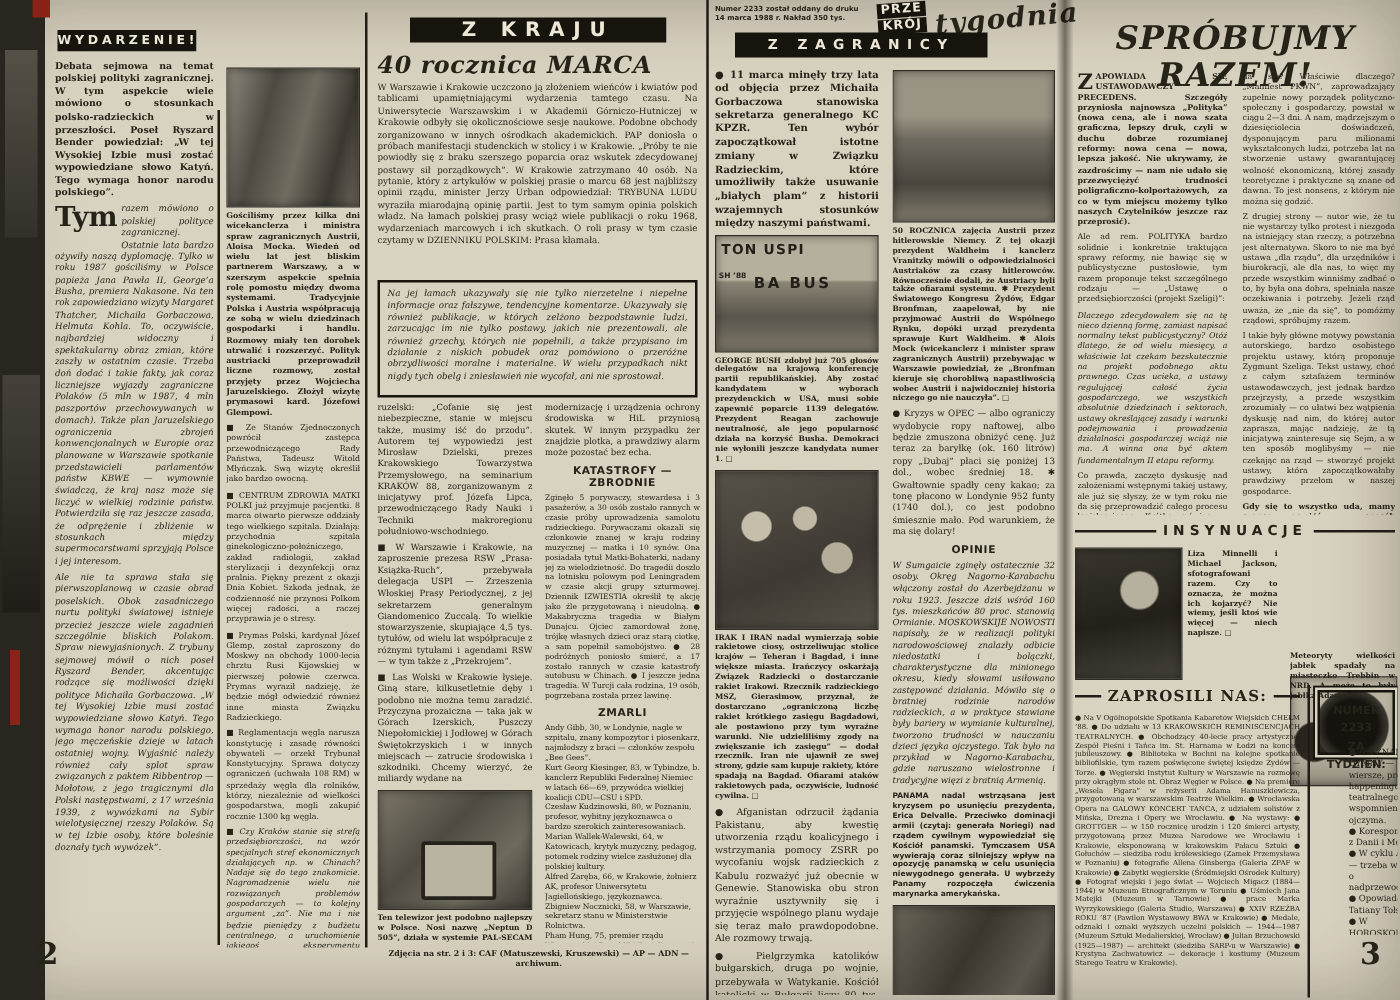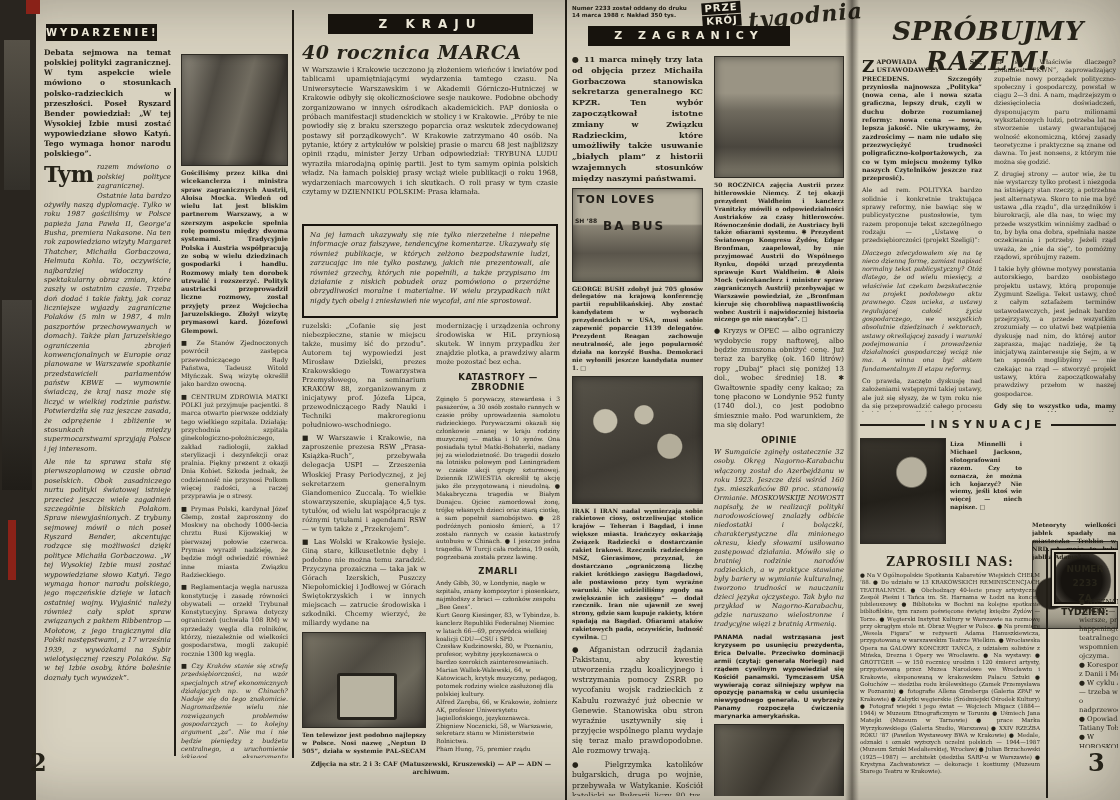--- a/index.html
+++ b/index.html
@@ -98,21 +98,21 @@
     <div class="p f63">■ Ze Stanów Zjednoczonych powrócił zastępca przewodniczącego Rady Państwa, Tadeusz Witold Młyńczak. Swą wizytę określił jako bardzo owocną.</div>
     <div class="p f63">■ CENTRUM ZDROWIA MATKI POLKI już przyjmuje pacjentki. 8 marca otwarto pierwsze oddziały tego wielkiego szpitala. Działają: przychodnia szpitala ginekologiczno-położniczego, zakład radiologii, zakład sterylizacji i dezynfekcji oraz pralnia. Piękny prezent z okazji Dnia Kobiet. Szkoda jednak, że codzienność nie przynosi Polkom więcej radości, a raczej przyprawia je o stresy.</div>
     <div class="p f63">■ Prymas Polski, kardynał Józef Glemp, został zaproszony do Moskwy na obchody 1000-lecia chrztu Rusi Kijowskiej w pierwszej połowie czerwca. Prymas wyraził nadzieję, że będzie mógł odwiedzić również inne miasta Związku Radzieckiego.</div>
     <div class="p f63">■ Reglamentacja węgla narusza konstytucję i zasadę równości obywateli — orzekł Trybunał Konstytucyjny. Sprawa dotyczy ograniczeń (uchwała 108 RM) w sprzedaży węgla dla rolników, którzy, niezależnie od wielkości gospodarstwa, mogli zakupić rocznie 1300 kg węgla.</div>
     <div class="p f63 it">■ Czy Kraków stanie się strefą przedsiębiorczości, na wzór specjalnych stref ekonomicznych działających np. w Chinach? Nadaje się do tego znakomicie. Nagromadzenie wielu nie rozwiązanych problemów gospodarczych — to kolejny argument „za”. Nie ma i nie będzie pieniędzy z budżetu centralnego, a uruchomienie jakiegoś eksperymentu rynkowego, strefy wolnej przedsiębiorczości może owe potrzebne środki wyzwolić. Żywimy poważną troskę o sprawy naszego miasta i kraju. Wszyscy, którzy mają dobrą wolę, muszą zacząć działać.</div>
   </div>
 
   <div class="vrule" style="left:292px;top:10px;height:748px;"></div>
 
   <div class="col" style="left:300px;top:0;width:262px;height:800px;">
-    <div class="banner abs" style="left:28px;top:14px;width:205px;height:20px;line-height:20px;font-size:12px;letter-spacing:7px;">Z KRAJU</div>
+    <div class="banner abs" style="left:28px;top:14px;width:205px;height:20px;line-height:20px;font-size:16px;letter-spacing:7px;">Z KRAJU</div>
     <div class="h-marca abs" style="left:2px;top:40px;width:258px;">40 rocznica MARCA</div>
     <div class="col p f7" style="left:2px;top:66px;width:256px;height:154px;">W Warszawie i Krakowie uczczono ją złożeniem wieńców i kwiatów pod tablicami upamiętniającymi wydarzenia tamtego czasu. Na Uniwersytecie Warszawskim i w Akademii Górniczo-Hutniczej w Krakowie odbyły się okolicznościowe sesje naukowe. Podobne obchody zorganizowano w innych ośrodkach akademickich. PAP doniosła o próbach manifestacji studenckich w stolicy i w Krakowie. „Próby te nie powiodły się z braku szerszego poparcia oraz wskutek zdecydowanej postawy sił porządkowych”. W Krakowie zatrzymano 40 osób. Na pytanie, który z artykułów w polskiej prasie o marcu 68 jest najbliższy opinii rządu, minister Jerzy Urban odpowiedział: TRYBUNA LUDU wyraziła miarodajną opinię partii. Jest to tym samym opinia polskich władz. Na łamach polskiej prasy wciąż wiele publikacji o roku 1968, wydarzeniach marcowych i ich skutkach. O roli prasy w tym czasie czytamy w DZIENNIKU POLSKIM: Prasa kłamała.</div>
     <div class="col boxed f7" style="left:2px;top:224px;width:240px;height:80px;text-align:justify;">Na jej łamach ukazywały się nie tylko nierzetelne i niepełne informacje oraz fałszywe, tendencyjne komentarze. Ukazywały się również publikacje, w których zelżono bezpodstawnie ludzi, zarzucając im nie tylko postawy, jakich nie prezentowali, ale również grzechy, których nie popełnili, a także przypisano im działanie z niskich pobudek oraz pomówiono o przeróżne obrzydliwości moralne i materialne. W wielu przypadkach nikt nigdy tych obelg i zniesławień nie wycofał, ani nie sprostował.</div>
 
     <div class="col" style="left:2px;top:322px;width:124px;height:432px;">
       <div class="p f68">ruzelski: „Cofanie się jest niebezpieczne, stanie w miejscu także, musimy iść do przodu”. Autorem tej wypowiedzi jest Mirosław Dzielski, prezes Krakowskiego Towarzystwa Przemysłowego, na seminarium KRAKÓW 88, zorganizowanym z inicjatywy prof. Józefa Lipca, przewodniczącego Rady Nauki i Techniki makroregionu południowo-wschodniego.</div>
       <div class="p f68">■ W Warszawie i Krakowie, na zaproszenie prezesa RSW „Prasa-Książka-Ruch”, przebywała delegacja USPI — Zrzeszenia Włoskiej Prasy Periodycznej, z jej sekretarzem generalnym Giandomenico Zuccalą. To wielkie stowarzyszenie, skupiające 4,5 tys. tytułów, od wielu lat współpracuje z różnymi tytułami i agendami RSW — w tym także z „Przekrojem”.</div>
       <div class="p f68">■ Las Wolski w Krakowie łysieje. Giną stare, kilkusetletnie dęby i podobno nie można temu zaradzić. Przyczyna prozaiczna — taka jak w Górach Izerskich, Puszczy Niepołomickiej i Jodłowej w Górach Świętokrzyskich i w innych miejscach — zatrucie środowiska i szkodniki. Chcemy wierzyć, że miliardy wydane na</div>
       <div class="photo ph-tv" style="height:94px;">
         <div class="tvscreen"></div>
@@ -144,21 +144,21 @@
   <div class="abs" style="left:702px;top:2px;transform:rotate(-4deg);">
     <div class="logo-bar">PRZE</div>
     <div class="logo-bar" style="margin-top:1px;">KRÓJ</div>
   </div>
   <div class="abs script" style="left:748px;top:2px;">tygodnia</div>
   <div class="banner abs" style="left:588px;top:26px;width:202px;height:20px;line-height:20px;font-size:11px;letter-spacing:6px;">Z ZAGRANICY</div>
 
   <div class="col" style="left:572px;top:54px;width:131px;height:742px;">
     <div class="p f8 bold">● 11 marca minęły trzy lata od objęcia przez Michaiła Gorbaczowa stanowiska sekretarza generalnego KC KPZR. Ten wybór zapoczątkował istotne zmiany w Związku Radzieckim, które umożliwiły także usuwanie „białych plam” z historii wzajemnych stosunków między naszymi państwami.</div>
     <div class="photo ph-bush" style="height:92px;">
-      <div class="bush-txt" style="left:4px;top:4px;font-size:11px;letter-spacing:1px;">TON LOVES</div>
+      <div class="bush-txt" style="left:4px;top:4px;font-size:11px;letter-spacing:1px;">TON USPI</div>
       <div class="bush-txt" style="left:2px;top:28px;font-size:6px;">SH ’88</div>
       <div class="bush-txt" style="left:30px;top:30px;font-size:12px;letter-spacing:2px;">BA  BUS</div>
     </div>
     <div class="p f6 bold">GEORGE BUSH zdobył już 705 głosów delegatów na krajową konferencję partii republikańskiej. Aby zostać kandydatem w wyborach prezydenckich w USA, musi sobie zapewnić poparcie 1139 delegatów. Prezydent Reagan zachowuje neutralność, ale jego popularność działa na korzyść Busha. Demokraci nie wyłonili jeszcze kandydata numer 1.  □</div>
     <div class="photo ph-crowd" style="height:126px;"></div>
     <div class="p f6 bold">IRAK I IRAN nadal wymierzają sobie rakietowe ciosy, ostrzeliwując stolice krajów — Teheran i Bagdad, i inne większe miasta. Irańczycy oskarżają Związek Radziecki o dostarczanie rakiet Irakowi. Rzecznik radzieckiego MSZ, Gierasimow, przyznał, że dostarczano „ograniczoną liczbę rakiet krótkiego zasięgu Bagdadowi, ale postawiono przy tym wyraźne warunki. Nie udzieliliśmy zgody na zwiększanie ich zasięgu” — dodał rzecznik. Iran nie ujawnił ze swej strony, gdzie sam kupuje rakiety, które spadają na Bagdad. Ofiarami ataków rakietowych pada, oczywiście, ludność cywilna.  □</div>
     <div class="p f75">● Afganistan odrzucił żądania Pakistanu, aby kwestię utworzenia rządu koalicyjnego i wstrzymania pomocy ZSRR po wycofaniu wojsk radzieckich z Kabulu rozważyć już obecnie w Genewie. Stanowiska obu stron wyraźnie usztywniły się i przyjęcie wspólnego planu wydaje się teraz mało prawdopodobne. Ale rozmowy trwają.</div>
     <div class="p f75">● Pielgrzymka katolików bułgarskich, druga po wojnie, przebywała w Watykanie. Kościół katolicki w Bułgarii liczy 80 tys. wiernych, skupionych w dwóch diecezjach.</div>
   </div>
 
@@ -196,21 +196,21 @@
       <div class="rule-line"></div>
       <div class="sans bold" style="font-size:11px;letter-spacing:4px;">INSYNUACJE</div>
       <div class="rule-line"></div>
     </div>
 
     <div class="photo ph-liza abs" style="left:-4px;top:436px;width:88px;height:104px;"></div>
     <div class="col p f6 bold" style="left:90px;top:440px;width:72px;height:102px;">Liza Minnelli i Michael Jackson, sfotografowani razem. Czy to oznacza, że można ich kojarzyć? Nie wiemy, jeśli ktoś wie więcej — niech napisze.  □</div>
     <div class="photo ph-apple abs" style="left:172px;top:430px;width:84px;height:86px;"></div>
     <div class="col p f6 bold" style="left:172px;top:521px;width:84px;height:60px;">Meteoryty wielkości jabłek spadały na miasteczko Trebbin w NRD. A może to były jabłka Adama?  □</div>
 
-    <div class="hdr-flex abs" style="left:0;top:550px;width:180px;flex-direction:column;">
+    <div class="hdr-flex abs" style="left:0;top:550px;width:180px;">
       <div class="rule-line"></div>
       <div class="bold" style="font-size:12px;letter-spacing:1px;">ZAPROSILI NAS:</div>
       <div class="rule-line"></div>
     </div>
     <div class="col p f55" style="left:0;top:572px;width:180px;height:222px;">● Na V Ogólnopolskie Spotkania Kabaretów Wiejskich CHEŁM ’88. ● Do udziału w 13 KRAKOWSKICH REMINISCENCJACH TEATRALNYCH. ● Obchodzący 40-lecie pracy artystycznej Zespół Pieśni i Tańca im. St. Harnama w Łodzi na koncert jubileuszowy. ● Biblioteka w Bochni na kolejne spotkanie bibliofilskie, tym razem poświęcone świętej księdze Żydów — Torze. ● Węgierski Instytut Kultury w Warszawie na rozmowę przy okrągłym stole nt. Obraz Węgier w Polsce. ● Na premierę „Wesela Figara” w reżyserii Adama Hanuszkiewicza, przygotowaną w warszawskim Teatrze Wielkim. ● Wrocławska Opera na GALOWY KONCERT TAŃCA, z udziałem solistów z Mińska, Drezna i Opery we Wrocławiu. ● Na wystawy: ● GROTTGER — w 150 rocznicę urodzin i 120 śmierci artysty, przygotowaną przez Muzea Narodowe we Wrocławiu i Krakowie, eksponowaną w krakowskim Pałacu Sztuki ● Gołuchów — siedziba rodu królewskiego (Zamek Przemysława w Poznaniu) ● fotografie Allena Ginsberga (Galeria ZPAF w Krakowie) ● Zabytki węgierskie (Śródmiejski Ośrodek Kultury) ● Fotograf wiejski i jego świat — Wojciech Migacz (1884—1944) w Muzeum Etnograficznym w Toruniu ● Uśmiech Jana Matejki (Muzeum w Tarnowie) ● prace Marka Wyrzykowskiego (Galeria Studio, Warszawa) ● XXIV RZEŹBA ROKU ’87 (Pawilon Wystawowy BWA w Krakowie) ● Medale, odznaki i oznaki wyższych uczelni polskich — 1944—1987 (Muzeum Sztuki Medalierskiej, Wrocław) ● Julian Brzuchowski (1925—1987) — architekt (siedziba SARP-u w Warszawie) ● Krystyna Zachwatowicz — dekoracje i kostiumy (Muzeum Starego Teatru w Krakowie).</div>
 
     <div class="vrule" style="left:186px;top:548px;height:250px;"></div>
 
     <div class="numerbox abs pre" style="left:194px;top:552px;width:58px;height:40px;">NUMER 2233
 ZA TYDZIEŃ:</div>

